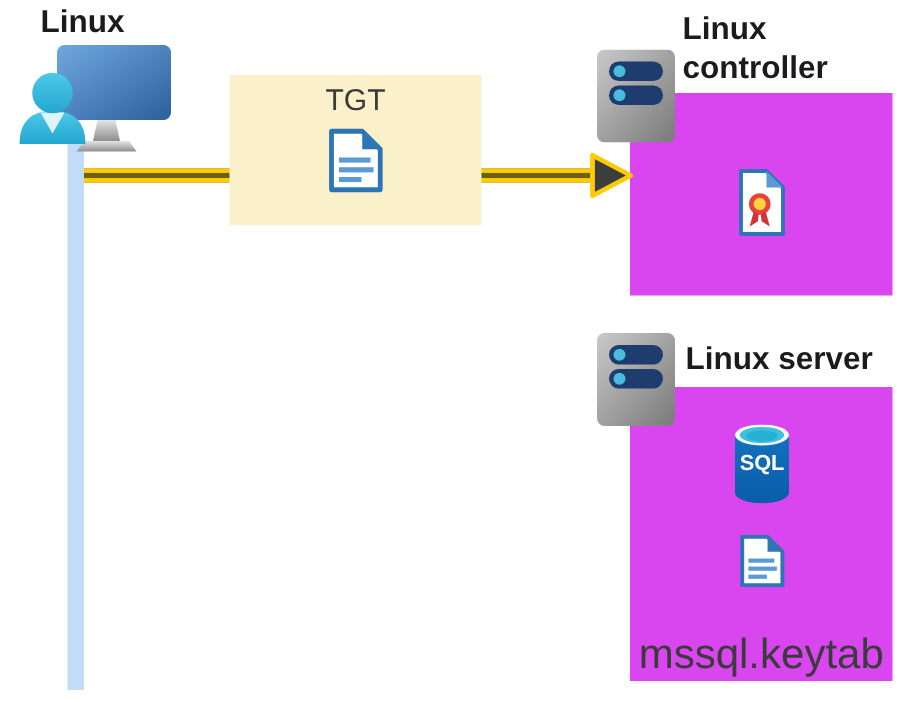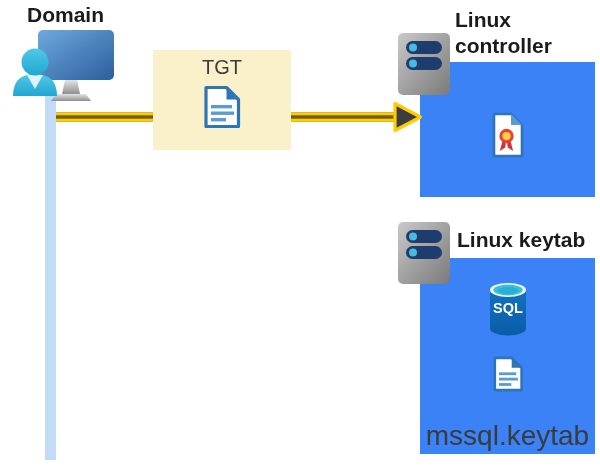--- a/index.html
+++ b/index.html
@@ -2,25 +2,25 @@
 <html><head>
 <meta charset="utf-8">
 <style>
   html,body{margin:0;padding:0;background:#ffffff;font-family:"Liberation Sans",sans-serif;}
   .canvas{position:relative;width:600px;height:468px;background:#ffffff;overflow:hidden;}
   .abs{position:absolute;}
   .heading{position:absolute;font-weight:700;font-size:21px;color:#1b1b1b;}
   #client-label{left:27px;top:3px;}
   #dc-label{left:455px;top:7px;width:128px;line-height:26px;}
   #ls-label{left:457px;top:228px;white-space:nowrap;}
-  .graybox{position:absolute;background:#3b82f6;}
+  .graybox{position:absolute;background:#d946ef;}
   #dc-box{left:420px;top:62px;width:175px;height:135px;}
   #ls-box{left:420px;top:258px;width:175px;height:196px;}
   .vline{position:absolute;left:45px;top:90px;width:11px;height:370px;background:#c2dcf7;}
-  .yellowbox{position:absolute;left:153px;top:50px;width:138px;height:100px;background:#faf0c9;
+  .yellowbox{position:absolute;left:153px;top:50px;width:168px;height:100px;background:#faf0c9;
              display:flex;justify-content:center;gap:18px;padding-top:6px;box-sizing:border-box;}
   .ticket{display:flex;flex-direction:column;align-items:center;}
   .ticket-label{font-size:20px;color:#3b3b3b;margin-bottom:5px;line-height:23px;}
   .keytab-label{position:absolute;left:0;top:162px;width:100%;text-align:center;font-size:28px;color:#3b3b3b;}
   .center-x{position:absolute;left:50%;transform:translateX(-50%);}
   #client-icon{left:8px;top:26px;}
   #arrow{left:54px;top:100px;}
   #dc-server{left:398px;top:33px;}
   #ls-server{left:398px;top:222px;}
   svg{display:block;}
@@ -111,23 +111,23 @@
       </linearGradient>
     </defs>
     <rect x="30" y="4" width="76" height="50" rx="5" fill="url(#gMon)"></rect>
     <path d="M57 54 L69 54 L72 68 L54 68 Z" fill="url(#gStand)"></path>
     <path d="M48 68 L78 68 L83 75 L43 75 Z" fill="url(#gStand)"></path>
     <path d="M5 70 Q5 48 27 48 Q49 48 49 70 Z" fill="url(#gPerson)"></path>
     <path d="M19 49 L35 49 L27 63 Z" fill="#DFF4FA"></path>
     <circle cx="27" cy="36" r="13.5" fill="url(#gPerson)"></circle>
   </svg>
 
-  <div class="heading" id="client-label">Domain</div>
+  <div class="heading" id="client-label">Linux</div>
   <div class="heading" id="dc-label">Linux controller</div>
-  <div class="heading" id="ls-label">Linux keytab</div>
+  <div class="heading" id="ls-label">Linux server</div>
 
   <svg class="abs" id="arrow" width="370" height="34" viewBox="0 0 370 34">
     <rect x="2" y="12.3" width="342" height="9.4" fill="#6B6114"></rect>
     <rect x="2" y="12.3" width="342" height="3" fill="#FFCB05"></rect>
     <rect x="2" y="18.7" width="342" height="3" fill="#FFCB05"></rect>
     <path d="M341 3.5 L366.5 17 L341 30.5 Z" fill="#3D3D3D" stroke="#FFCB05" stroke-width="3.2" stroke-linejoin="round"></path>
   </svg>
 
   <div class="yellowbox">
     <div class="ticket">

